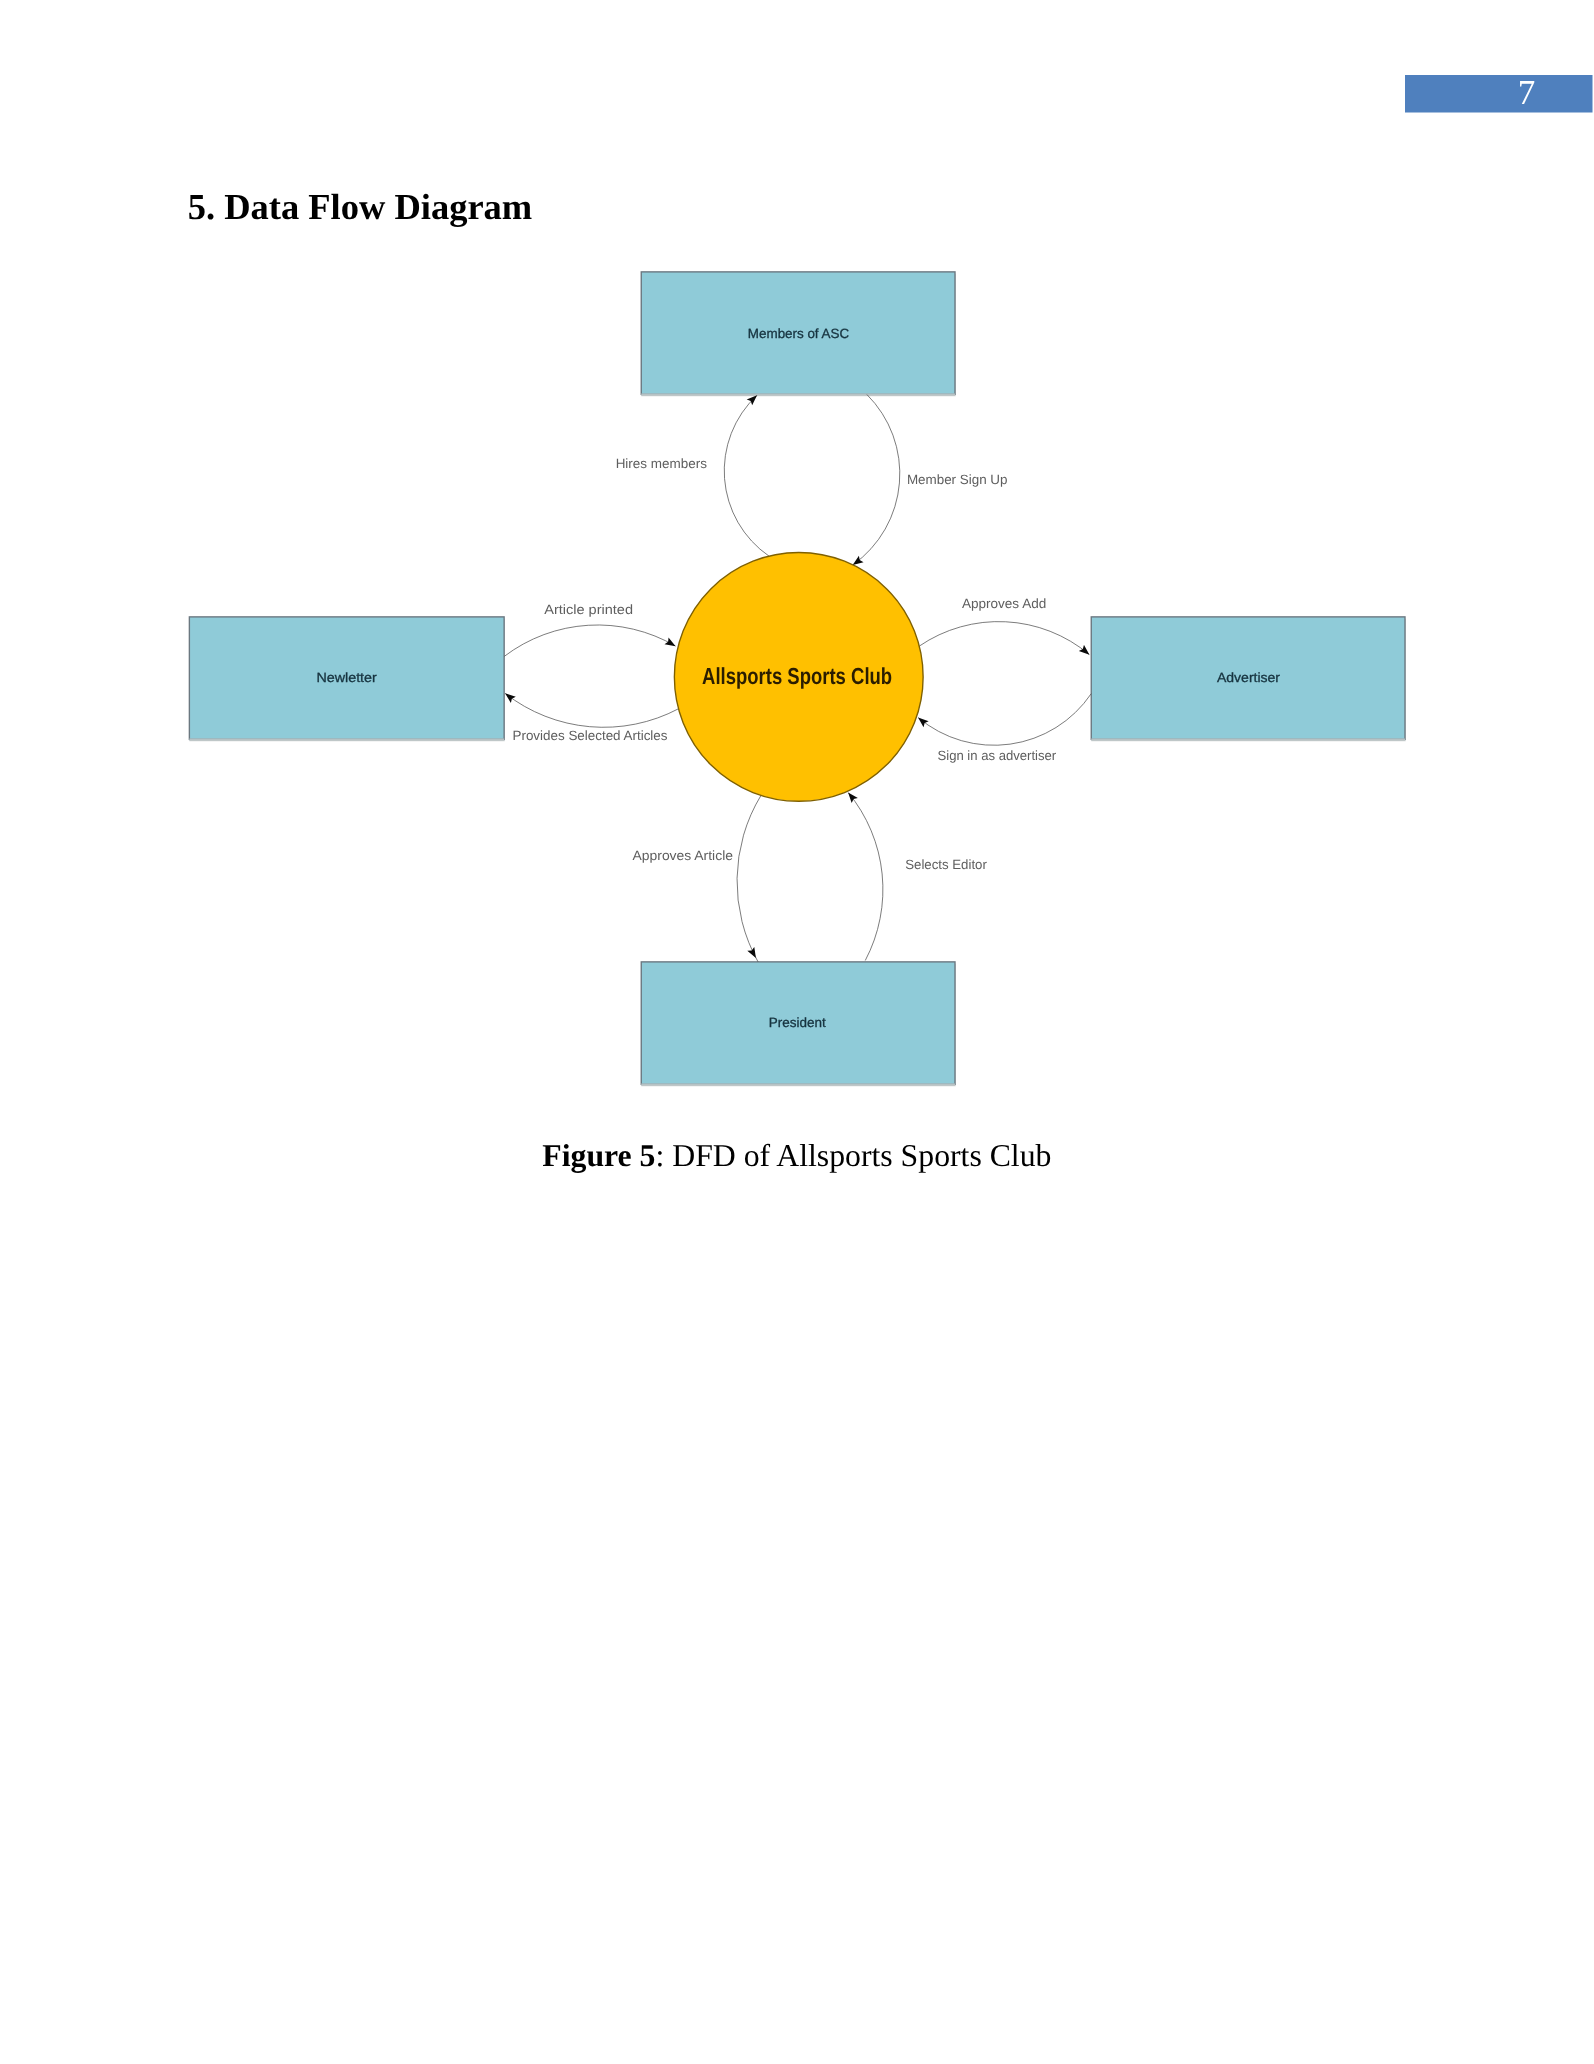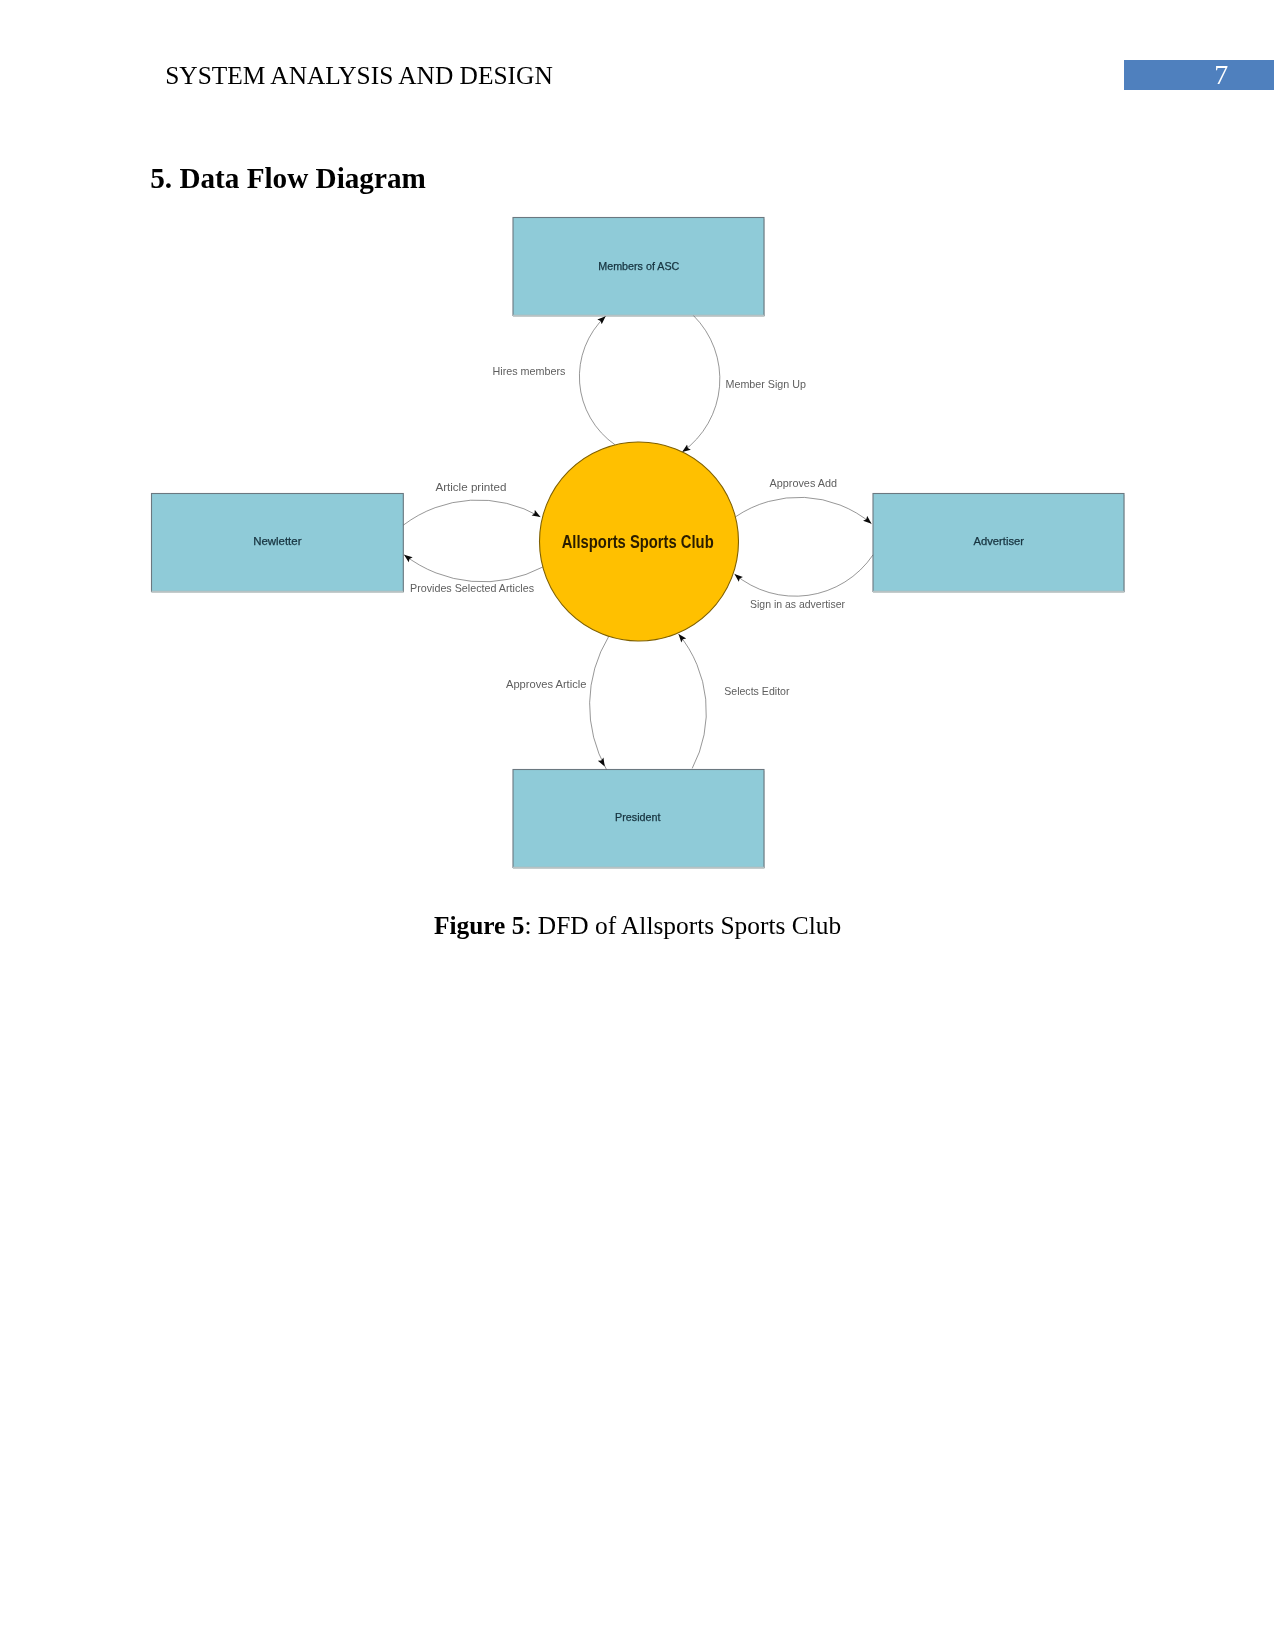--- a/index.html
+++ b/index.html
@@ -23,21 +23,21 @@
     background:#4F80BE;
   }
   .pagenum-box span {
     position:absolute; left:0; top:0; width:100%; height:100%;
     display:block; text-align:center; line-height:29.5px;
     padding-right:0px; box-sizing:border-box;
     color:#ffffff; font-size:28px; font-family:"Liberation Serif", serif;
     transform:translateX(22.5px);
   }
   .sec-title {
-    position:absolute; left:150.2px; top:162px;
+    position:absolute; left:150.2px; top:150px;
     font-family:"Liberation Serif", serif;
     font-size:29.2px; font-weight:bold; color:#000;
   }
   .figcap {
     position:absolute; left:0; width:1275px; text-align:center;
     font-family:"Liberation Serif", serif; font-size:25.4px; color:#000;
   }
   #figcap1 { top:911.3px; }
   #figcap2 { top:986.1px; }
   .b { font-weight:bold; }
@@ -54,21 +54,20 @@
     font-family:"Liberation Sans", sans-serif; font-size:18.6px; font-weight:bold;
     fill:#2a1d00; text-anchor:middle;
   }
   path.flow { fill:none; stroke:#565656; stroke-width:0.62; }
   text.flbl { font-family:"Liberation Sans", sans-serif; font-size:10.7px; fill:#5e5e5e; }
 </style>
 </head>
 <body>
 
 <div class="page">
-  <div class="hdr-title">SYSTEM ANALYSIS AND DESIGN</div>
   <div class="pagenum-box" style="background: rgb(79, 128, 190);">
     <span>7</span>
   </div>
   <div class="sec-title">5. Data Flow Diagram</div>
 
   <svg class="diagram" width="1275" height="900" viewBox="0 0 1275 900">
     <defs>
       <marker id="ah" markerWidth="10" markerHeight="8.6" refX="8.4" refY="3.6" orient="auto" markerUnits="userSpaceOnUse">
         <path d="M0.2,0.4 L8.6,3.6 L0.2,6.8 L1.7,3.6 Z" fill="#0a0a0a"></path>
       </marker>

